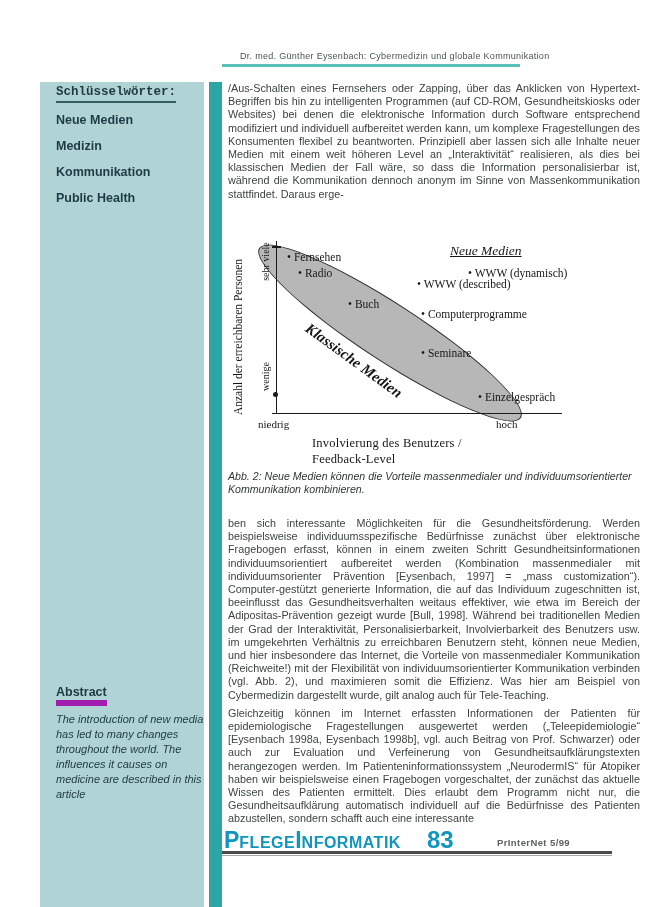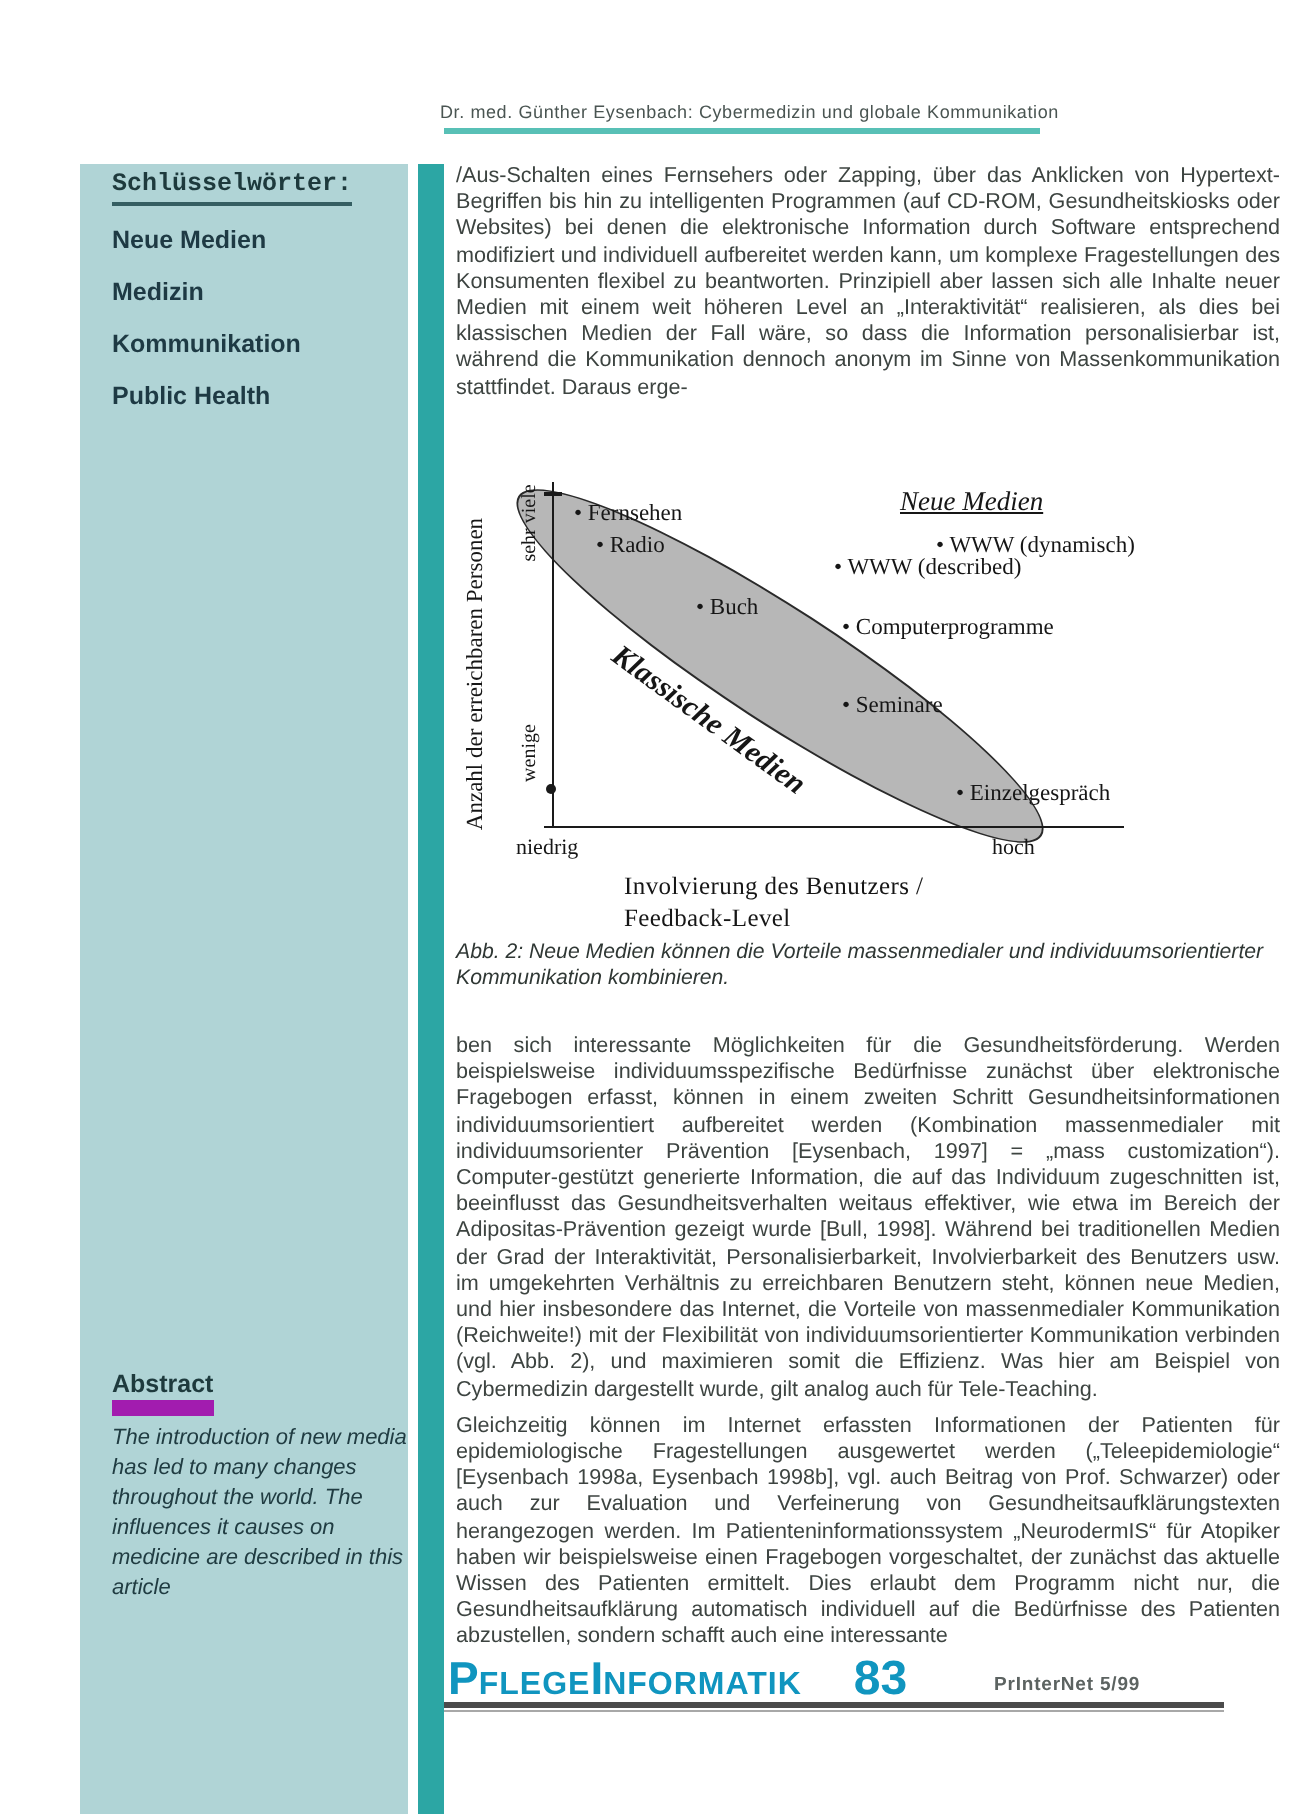--- a/index.html
+++ b/index.html
@@ -1,31 +1,31 @@
 <!DOCTYPE html>
 <html><head>
 <meta charset="utf-8">
 <style>
   html,body{margin:0;padding:0;background:#e8e8e8;}
   .page{position:relative;width:652px;height:907px;background:#ffffff;overflow:hidden;
         font-family:"Liberation Sans",sans-serif;color:#3d4441;}
   .abs{position:absolute;}
 
   
-  .running-head{left:220px;top:51px;font-size:9px;letter-spacing:.3px;color:#4a5552;}
+  .running-head{left:240px;top:51px;font-size:9px;letter-spacing:.3px;color:#4a5552;}
   .header-rule{left:222px;top:64px;width:298px;height:3px;background:#58c0b6;}
 
   
   .side-panel{left:40px;top:82px;width:164px;height:825px;background:#b0d4d6;}
   .side-bar{left:209px;top:82px;width:13px;height:825px;background:#2ca6a4;}
   .kw-heading{left:56px;top:85px;font-size:12.5px;font-weight:bold;color:#1e3a3d;
               border-bottom:2px solid #355e62;padding-bottom:2px;font-family:Liberation Mono, monospace;}
   .kw{left:56px;font-size:12.5px;font-weight:bold;color:#1e3a44;}
   .abstract-heading{left:56px;top:685px;font-size:12.5px;font-weight:bold;color:#1e3a3d;
-              border-bottom:8px solid #a21caf;padding-bottom:1px;}
+              border-bottom:6px solid #a21caf;padding-bottom:1px;}
   .abstract-text{left:56px;top:712px;width:152px;font-size:11px;font-style:italic;
               color:#203c42;line-height:15px;}
 
   
   .copy{width:412px;font-size:10.8px;line-height:13.2px;text-align:justify;color:#3d4441;}
   .copy p{margin:0 0 5px 0;}
   #para1{left:228px;top:82px;}
   #copy2{left:228px;top:517px;}
   .fig-caption{left:228px;top:470px;width:412px;font-style:italic;font-size:10.6px;
               line-height:12.6px;color:#2f3734;}

